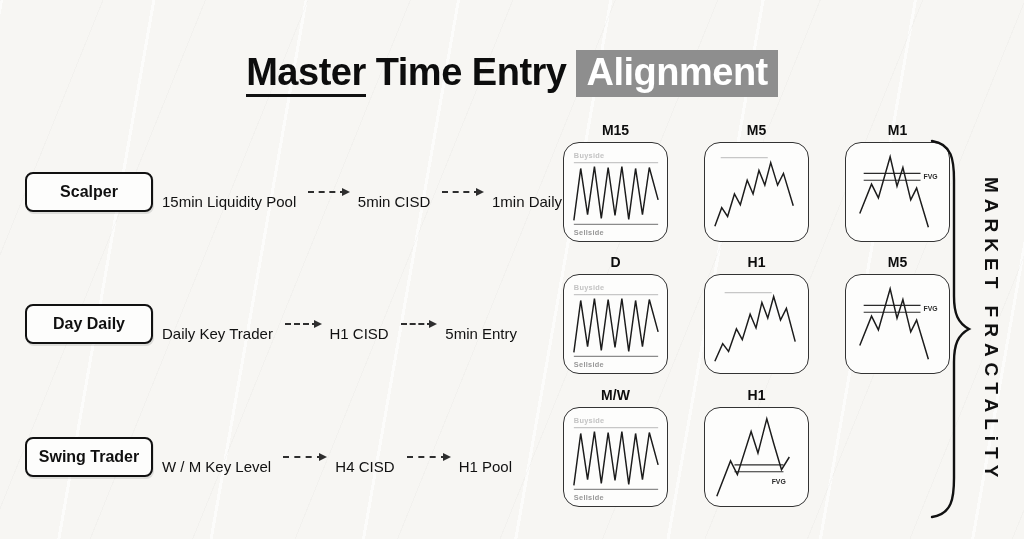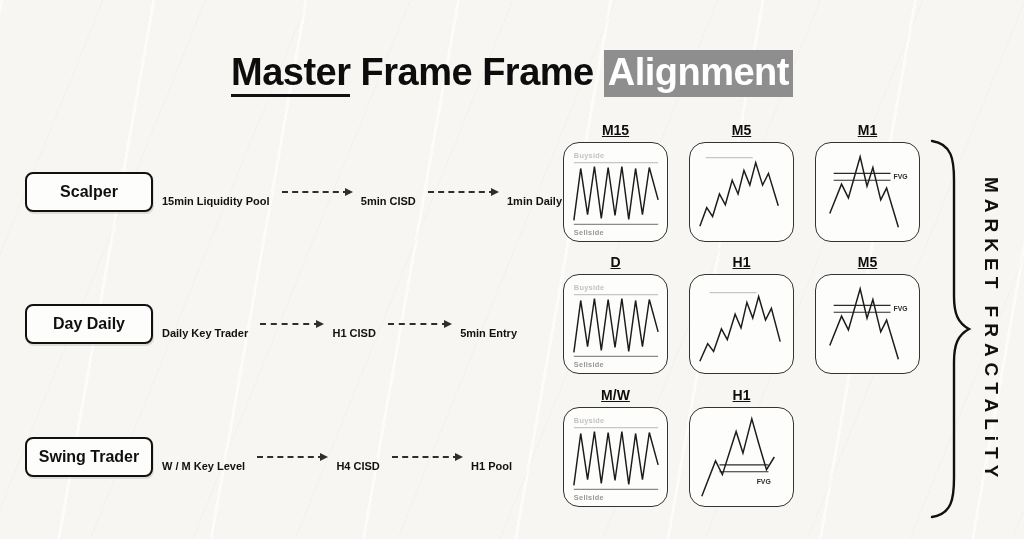--- a/index.html
+++ b/index.html
@@ -21,52 +21,52 @@
   
   .title{
     position:absolute;top:26px;left:0;width:100%;
     text-align:center;
     font-size:38px;font-weight:800;letter-spacing:-0.5px;
     color:#0d0d0d;white-space:nowrap;
   }
   .title .underlined{border-bottom:3px solid #111;padding-bottom:1px;}
   .title .highlight{
     background:#8e8e8e;color:#ffffff;
-    padding:1px 4px 4px;margin-left:10px;
+    padding:1px 10px 4px;margin-left:10px;
   }
 
   
   .row{position:absolute;left:0;width:100%;height:124px;}
   .flow{
     position:absolute;left:25px;top:22px;height:100px;
     display:flex;align-items:center;gap:9px;
   }
   .trader-box{
     box-sizing:border-box;
     width:128px;flex:0 0 128px;
     background:#fdfdfc;
     border:2.2px solid #111;border-radius:8px;
     padding:9px 4px;text-align:center;
     font-size:16px;font-weight:800;
     box-shadow:1px 2px 0 rgba(0,0,0,0.10);
   }
-  .step{font-size:11px;font-weight:700;white-space:nowrap;color:#111;margin-top:18px;}
+  .step{font-size:15px;font-weight:400;white-space:nowrap;color:#111;margin-top:18px;}
   .dash-arrow{
     flex:1 1 auto;min-width:28px;height:0;
     border-top:2px dashed #2e2e2e;position:relative;margin:0 3px;
   }
   .dash-arrow::after{
     content:"";position:absolute;right:-4px;top:-5px;
     width:0;height:0;
     border-left:8px solid #2e2e2e;
     border-top:4px solid transparent;
     border-bottom:4px solid transparent;
   }
 
-  .charts{position:absolute;left:563px;top:0;display:flex;gap:21px;text-decoration:underline;}
+  .charts{position:absolute;left:563px;top:0;display:flex;gap:36px;}
   .chart-cell{width:105px;}
   .chart-label{
     height:22px;line-height:20px;text-align:center;
     font-size:14px;font-weight:800;color:#0d0d0d;
   }
   .chart-box{
     box-sizing:border-box;
     width:105px;height:100px;
     background:#fdfdfc;
     border:1.6px solid #333;border-radius:16px;
@@ -90,21 +90,21 @@
     font-size:19px;font-weight:700;letter-spacing:6px;color:#111;
     white-space:nowrap;
   }
 </style>
 </head>
 <body>
 
 <div class="canvas">
 
   <h1 class="title">
-    <span class="underlined">Master</span><span> Frame Frame</span><span class="highlight">Alignment</span>
+    <span class="underlined">Master</span><span> Time Entry</span><span class="highlight">Alignment</span>
   </h1>
 
   <section class="row" style="top:120px">
     <div class="flow" style="width:537px">
       <div class="trader-box">
         <span>Scalper</span>
       </div>
       <span class="step">15min Liquidity Pool</span>
       <span class="dash-arrow"></span>
       <span class="step">5min CISD</span>

